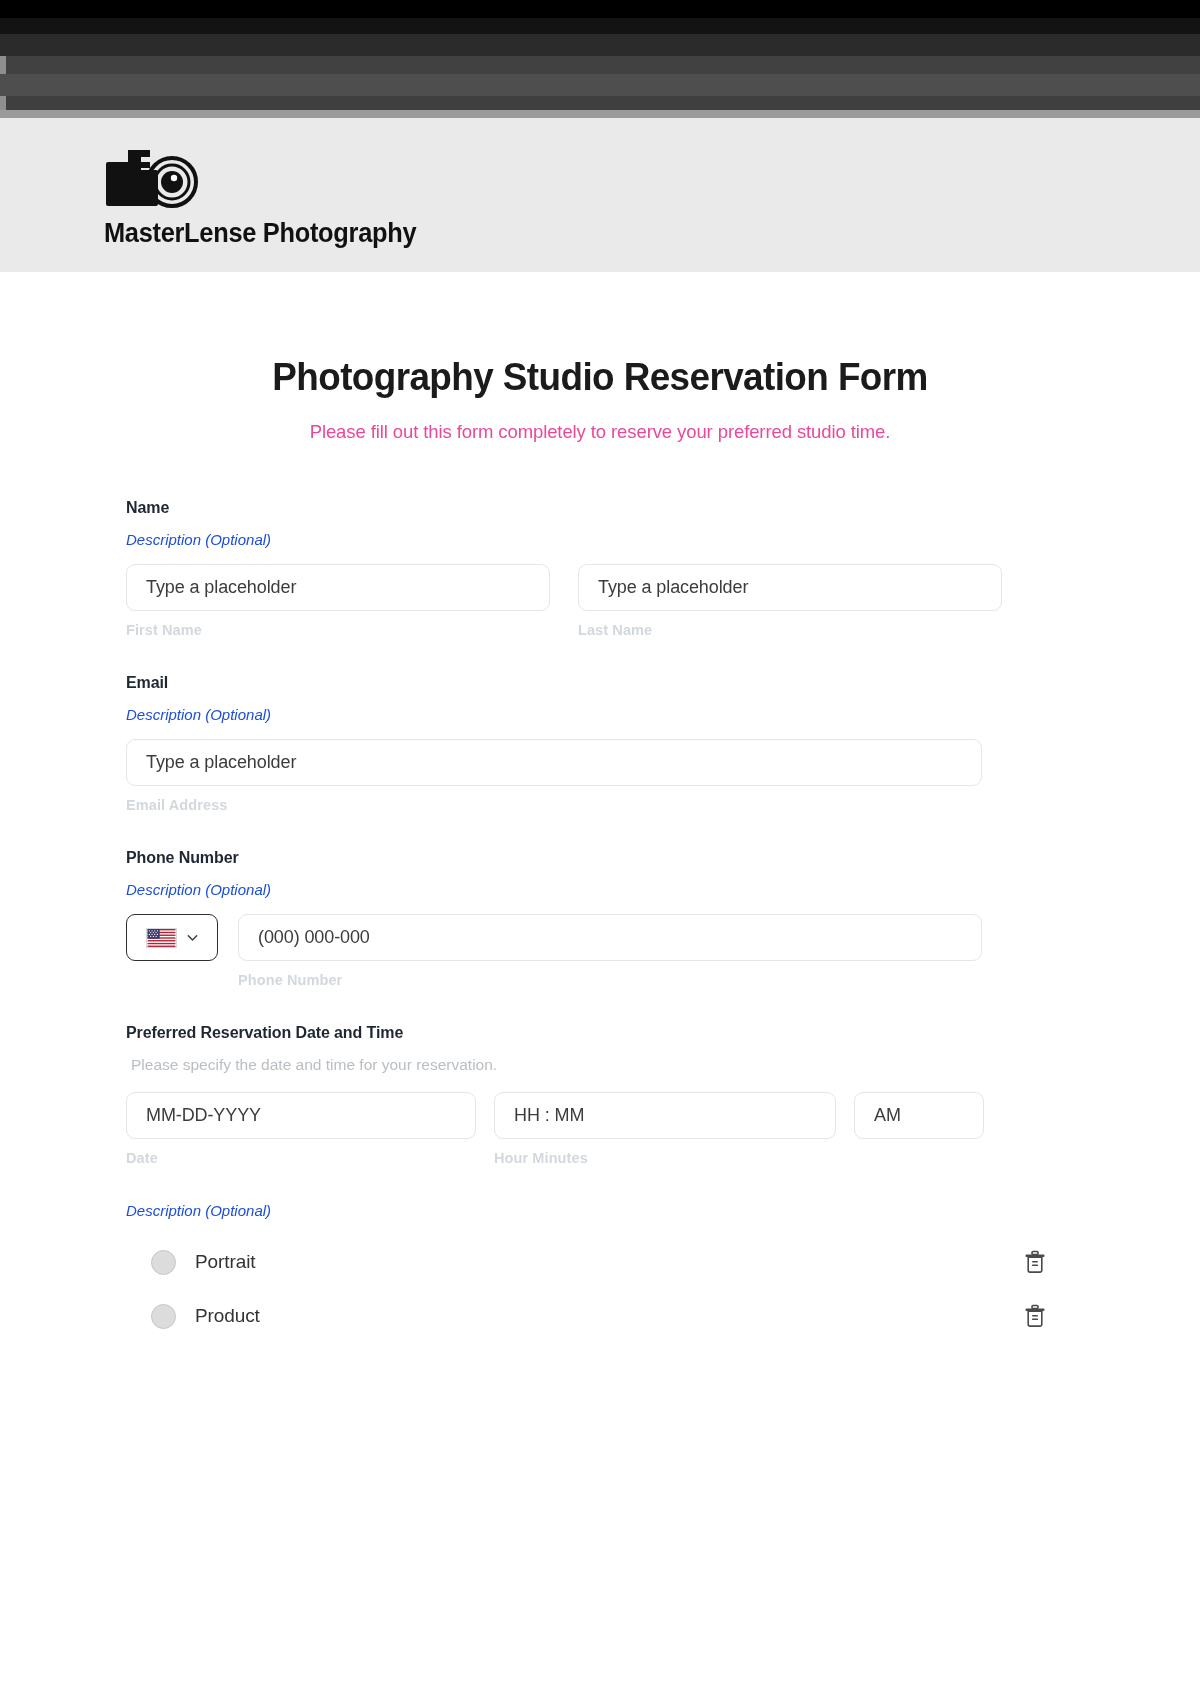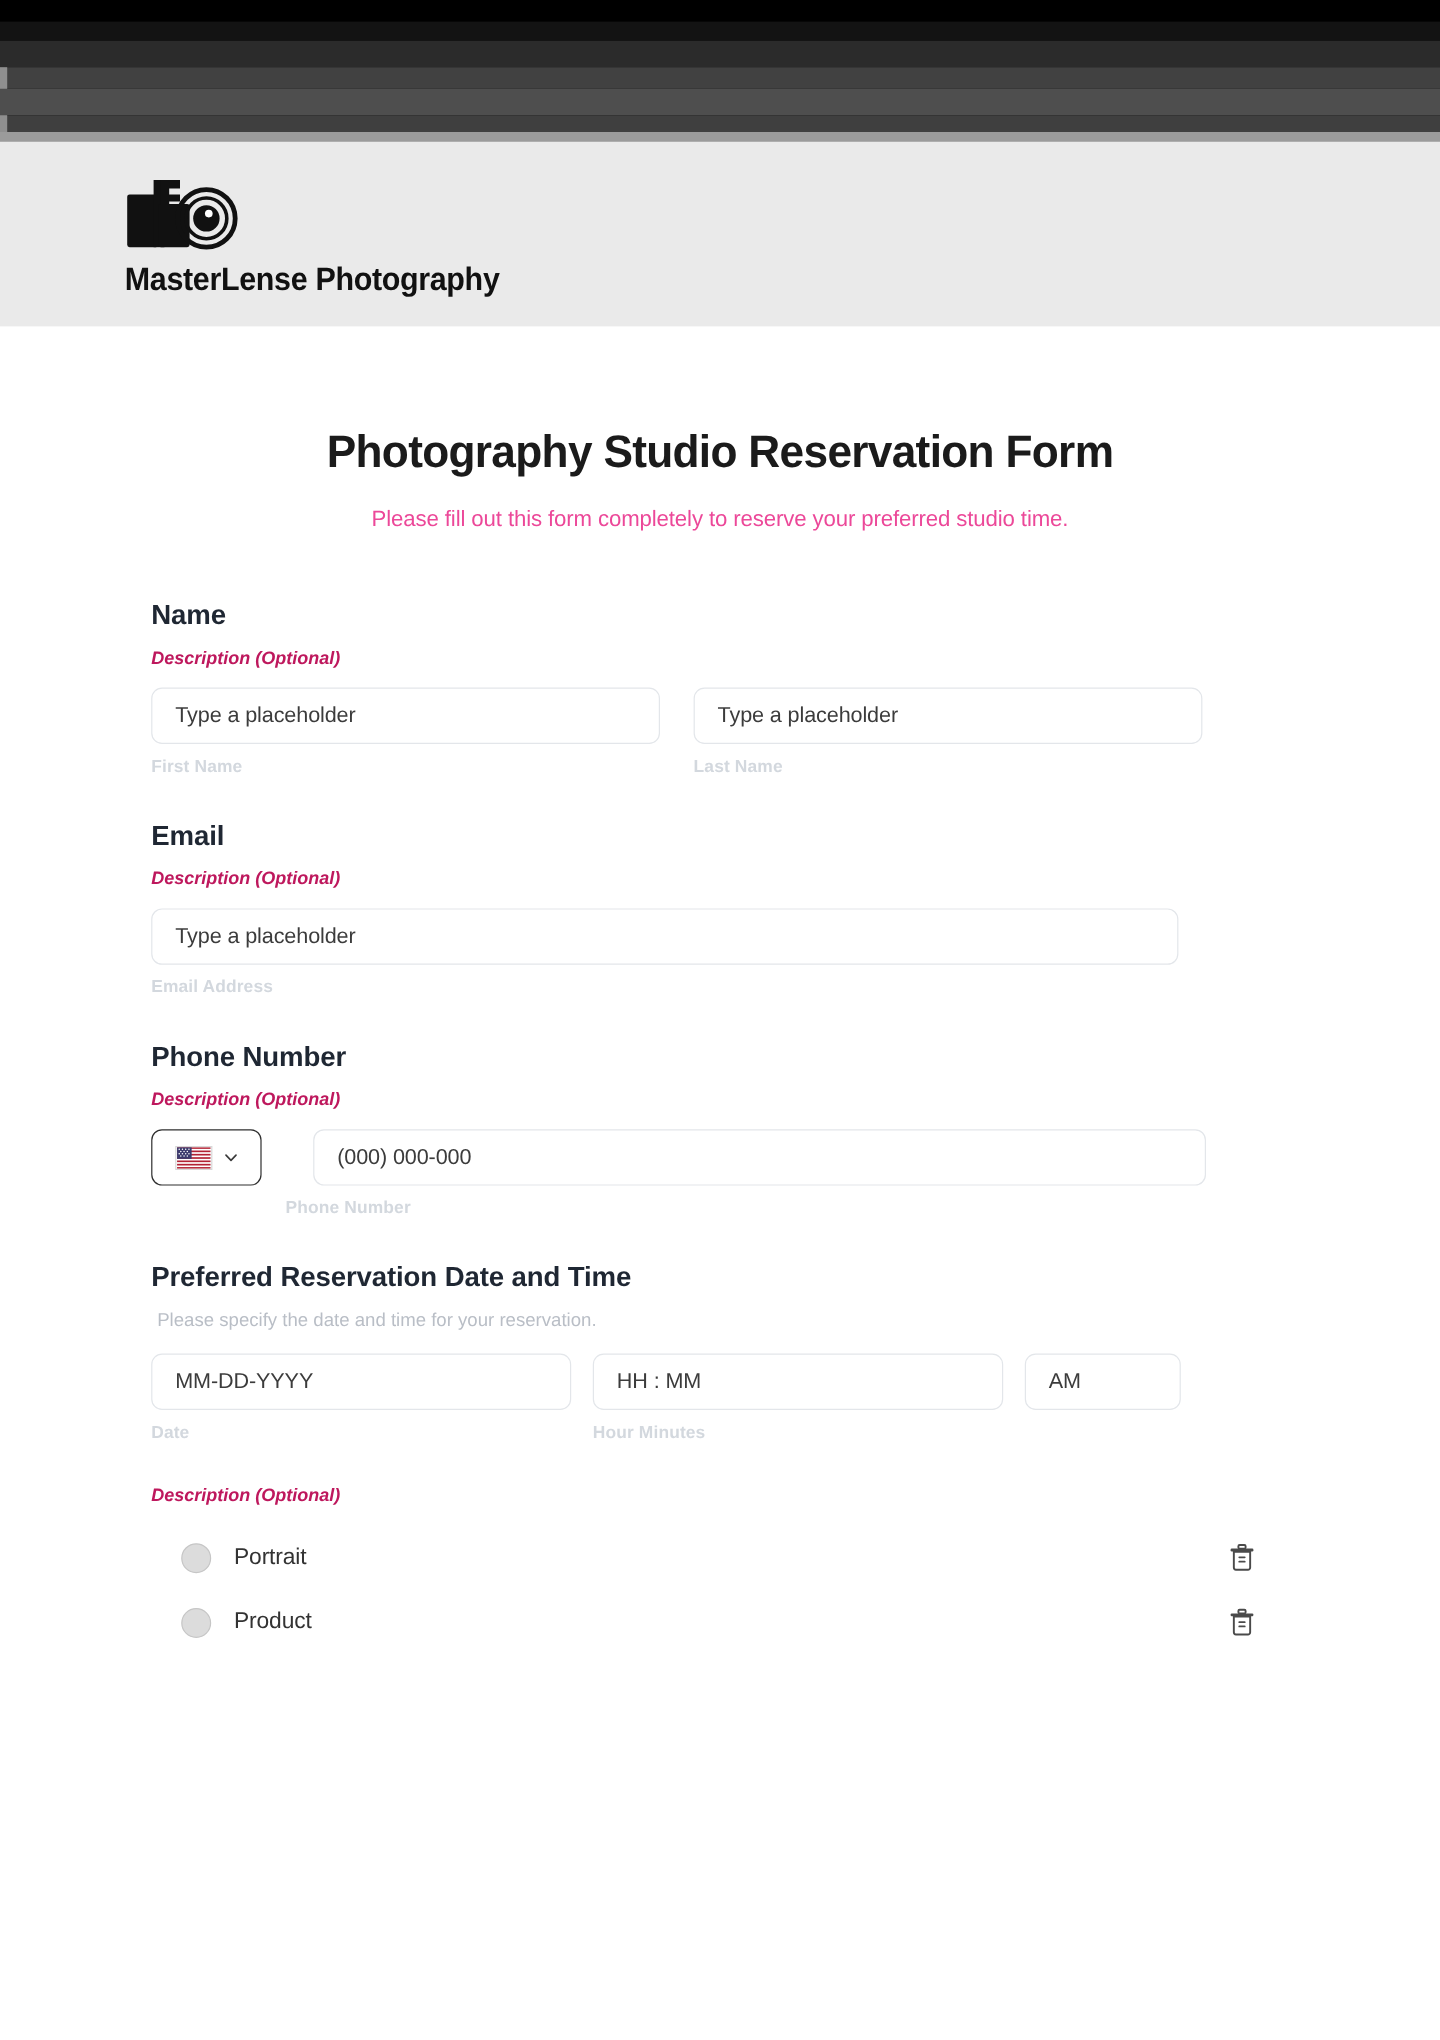--- a/index.html
+++ b/index.html
@@ -67,31 +67,31 @@
     margin-top: 22px;
     text-align: center;
     font-size: 18.5px;
     color: #ec4899;
     letter-spacing: -0.1px;
   }
 
   .field-block { margin-top: 36px; }
   .field-block.first { margin-top: 56px; }
   .field-legend {
-    font-size: 23px;
+    font-size: 16px;
     font-weight: 700;
     color: #1f2733;
     letter-spacing: -0.1px;
   }
   .field-desc {
     margin-top: 14px;
     font-size: 15px;
     font-style: italic;
-    font-weight: 700;
-    color: #be185d;
+    font-weight: 400;
+    color: #1d4ed8;
     letter-spacing: 0px;
   }
   .field-desc.plain {
     font-style: normal;
     font-weight: 400;
     color: #b9bec6;
     font-size: 15.5px;
     padding-left: 5px;
   }
 
@@ -114,21 +114,21 @@
     font-weight: 700;
     color: #d3d8de;
     letter-spacing: 0.1px;
   }
 
   .col-half { width: 424px; }
   .col-gap { width: 28px; }
   .col-full { width: 856px; }
 
   
-  .phone-row { display: flex; align-items: center; margin-top: 16px; gap: 23px; }
+  .phone-row { display: flex; align-items: center; margin-top: 16px; }
   .flag-select {
     width: 92px; height: 47px;
     border: 1px solid #2f2f2f;
     border-radius: 9px;
     display: flex; align-items: center; justify-content: center;
     gap: 9px;
     background: #fff;
   }
   .flag { width: 31px; height: 20px; display:block; border:0.5px solid #d8d8d8;}
   .chev { width: 13px; height: 13px; display:block; }

